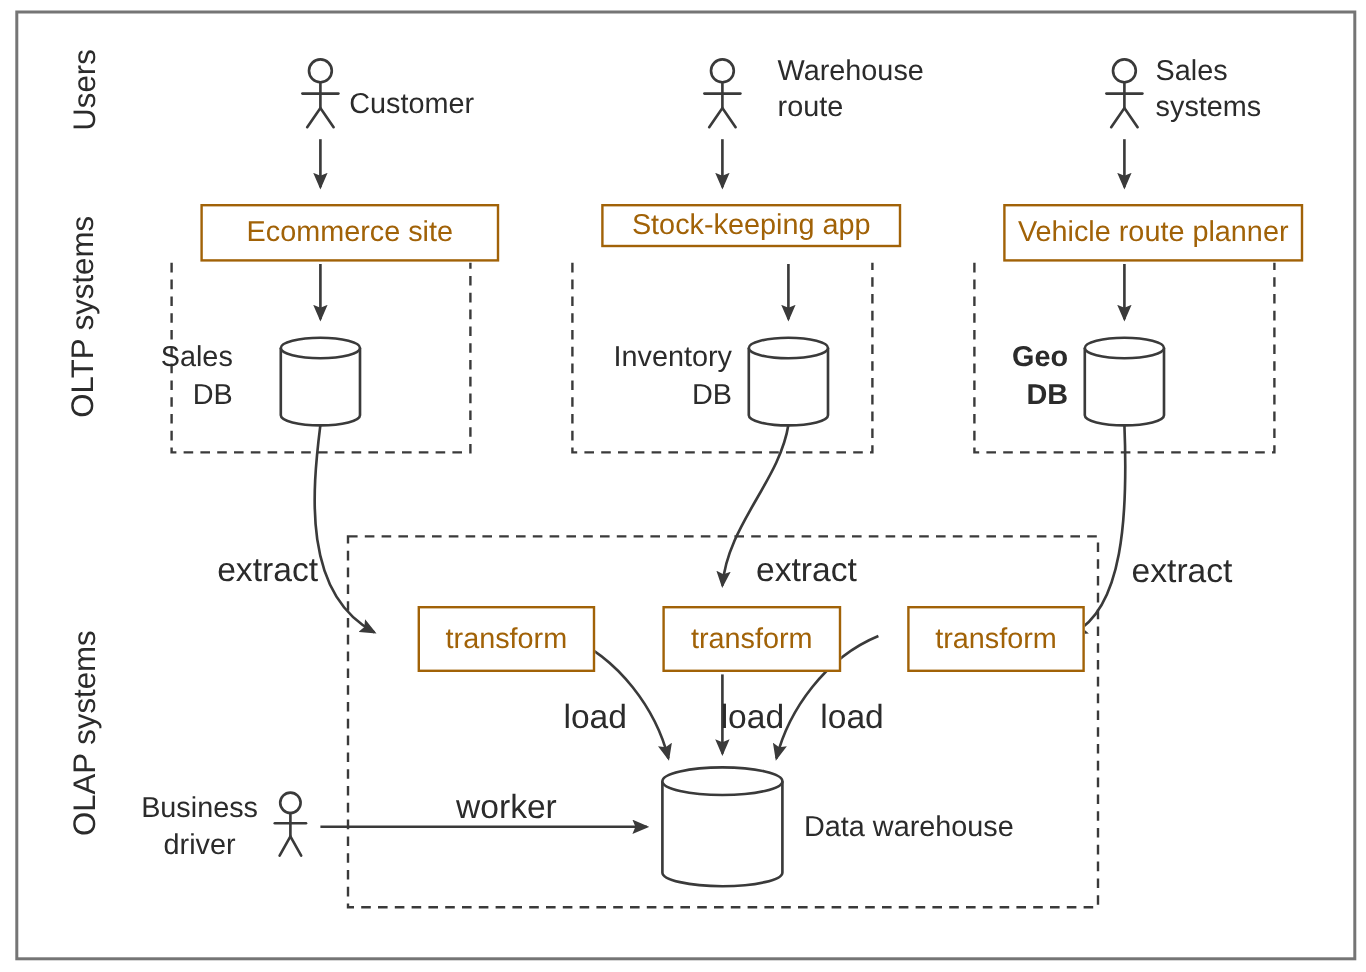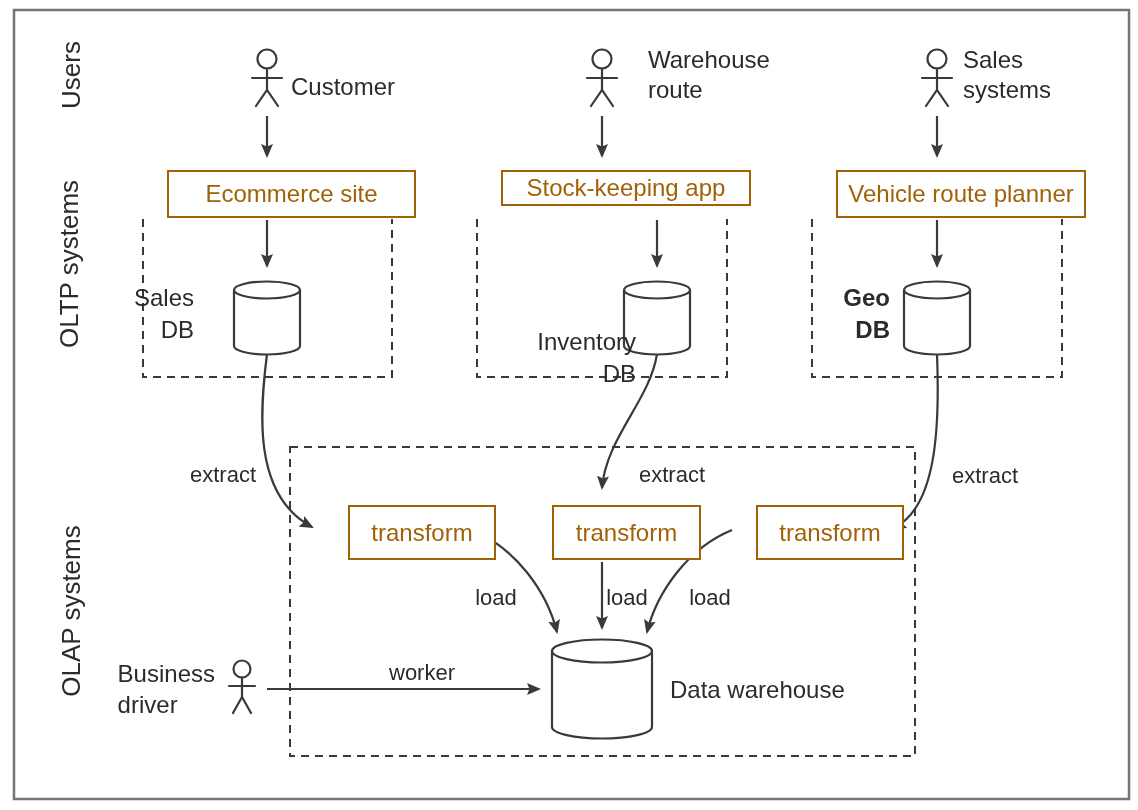--- a/index.html
+++ b/index.html
@@ -9,23 +9,23 @@
   }
   .stage svg.layer { position:absolute; left:0; top:0; z-index:1; }
   .lbl { position:absolute; z-index:2; white-space:nowrap; font-size:24px; color:#2b2b2b; }
   .rot { font-size:26px; transform:translate(-50%,-50%) rotate(-90deg); transform-origin:center; }
   .vc  { transform:translateY(-50%); }
   .cc  { transform:translate(-50%,-50%); }
   .twoline { line-height:30px; }
   .twoline span { display:block; }
   .dbl { text-align:right; line-height:32px; transform:translateY(-50%); }
   .dbl span { display:block; }
-  .etl { font-size:22px; }
+  .etl { font-size:28px; }
   .big { font-size:24px; }
-  .rightalign { text-align:left; line-height:31px; }
+  .rightalign { text-align:center; line-height:31px; }
   .box {
     position:absolute; z-index:2; box-sizing:border-box;
     border:2px solid #a16207; background:#ffffff;
     display:flex; align-items:center; justify-content:center;
     font-size:24px; color:#a16207;margin-left:24px;
   }
 </style>
 </head>
 <body>
 
@@ -135,21 +135,21 @@
   </div>
 
   <div class="box" style="left:143px; top:170px; width:249px; height:48px;">Ecommerce site</div>
   <div class="box" style="left:477px; top:170px; width:250px; height:36px;">Stock-keeping app</div>
   <div class="box" style="left:812px; top:170px; width:250px; height:48px;">Vehicle route planner</div>
 
   <div class="lbl dbl" style="right:944px; top:314px;">
     <span>Sales</span>
     <span>DB</span>
   </div>
-  <div class="lbl dbl" style="right:502px; top:314px;margin-top:44px;">
+  <div class="lbl dbl" style="right:528px; top:314px;">
     <span>Inventory</span>
     <span>DB</span>
   </div>
   <div class="lbl dbl" style="right:248px; top:314px;font-weight:bold;">
     <span>Geo</span>
     <span>DB</span>
   </div>
 
   <div class="box" style="left:324px; top:505px; width:148px; height:55px;">transform</div>
   <div class="box" style="left:528px; top:505px; width:149px; height:55px;">transform</div>

